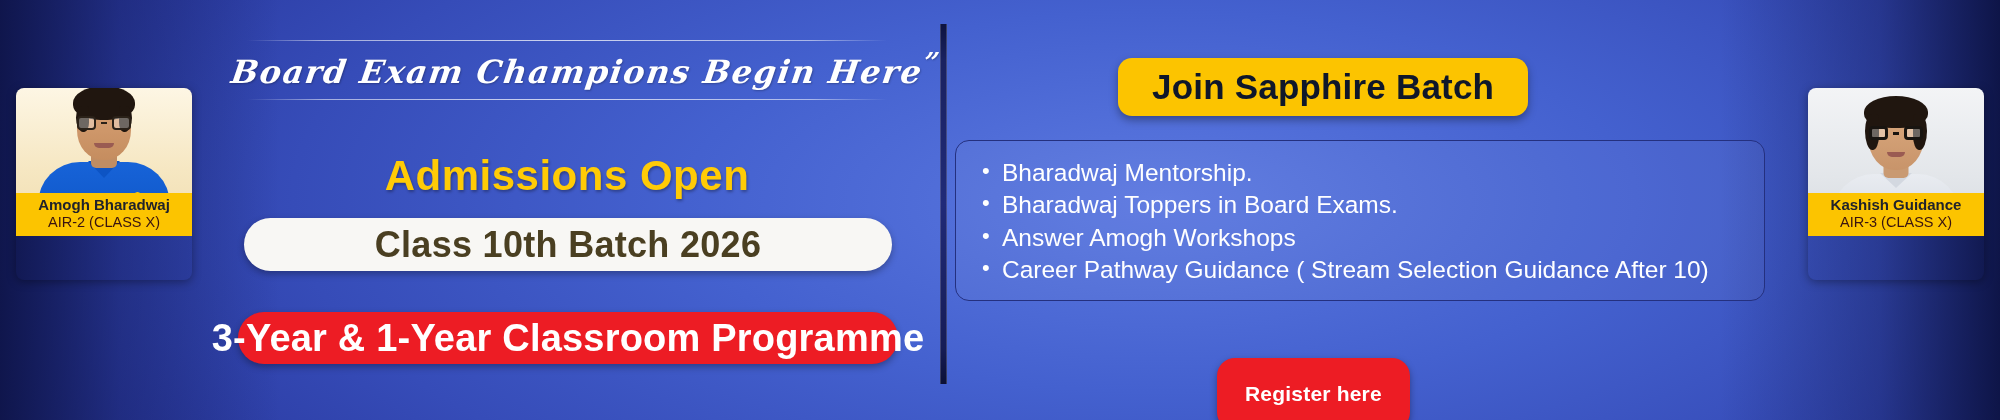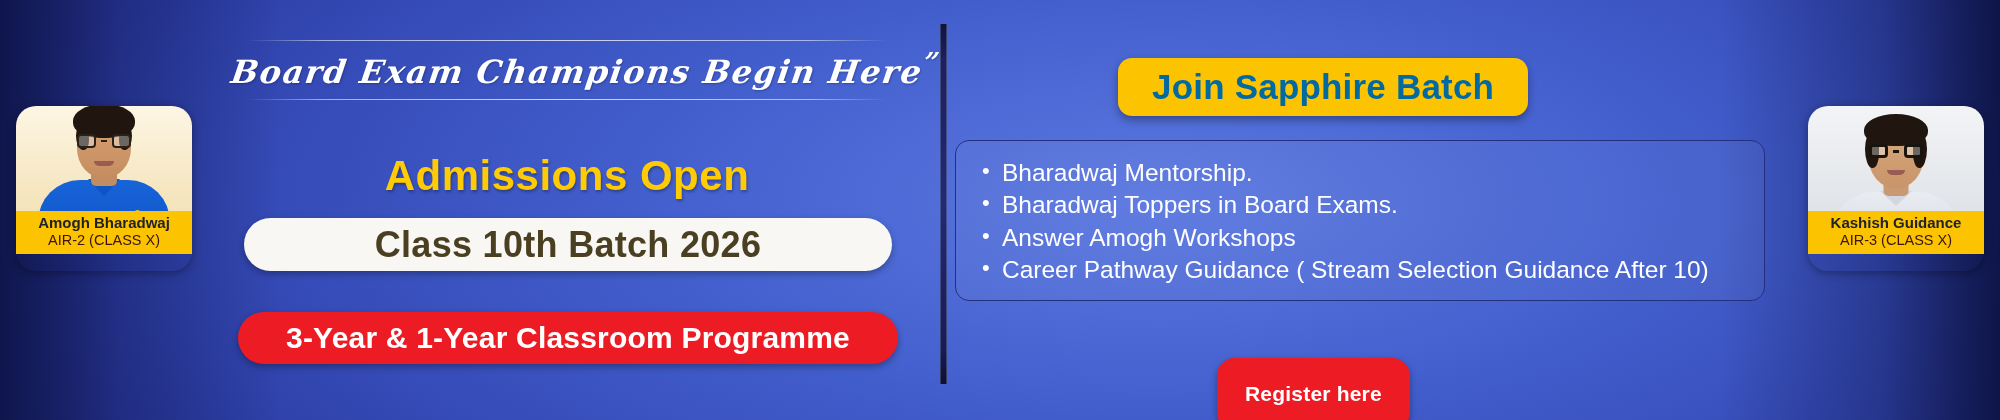--- a/index.html
+++ b/index.html
@@ -25,26 +25,25 @@
     position: absolute; inset: 0;
     background: linear-gradient(90deg, rgba(14,20,72,.95) 0%, rgba(20,28,92,.45) 6%, rgba(20,28,92,0) 14%,
                 rgba(20,28,92,0) 86%, rgba(20,28,92,.45) 94%, rgba(12,18,66,.95) 100%);
     pointer-events: none;
   }
 
   
   .student-card {
     position: absolute;
     top: 88px;
-    width: 176px; height: 165px;
-    border-radius: 20px;
+    width: 176px; height: 192px;
+    border-radius: 8px;
     overflow: hidden;
     box-shadow: 0 2px 10px rgba(0,0,0,.35);
     z-index: 5;
-    margin-top: 18px;
   }
   .student-card.left  { left: 16px; }
   .student-card.right { right: 16px; }
 
   .photo {
     position: relative;
     width: 100%; height: 148px;
     overflow: hidden;
   }
   .photo.warm { background: linear-gradient(180deg, #fdf6e4 0%, #f6e7c2 55%, #efdcae 100%); }
@@ -177,21 +176,21 @@
   .pill-red {
     position: absolute;
     left: 16px; top: 312px;
     width: 660px; height: 52px;
     background: #ed1c24;
     border-radius: 26px;
     display: flex; align-items: center; justify-content: center;
     box-shadow: 0 3px 7px rgba(0,0,0,.32);
   }
   .pill-red span {
-    font-size: 30px; font-weight: 700; color: #ffffff;
+    font-size: 38px; font-weight: 700; color: #ffffff;
     letter-spacing: .2px; white-space: nowrap;
   }
 
   
   .divider {
     position: absolute;
     left: 940px; top: 24px;
     width: 7px; height: 360px;
     background: linear-gradient(180deg, #0d1340 0%, #1a2160 10%, #202a78 50%, #161c56 90%, #0b1036 100%);
     border-left: 1px solid rgba(255,255,255,.18);
@@ -208,21 +207,21 @@
 
   .btn-sapphire {
     position: absolute;
     left: 163px; top: 58px;
     padding: 9px 34px;
     background: #fcc400;
     border-radius: 14px;
     box-shadow: 0 4px 9px rgba(0,0,0,.35);
   }
   .btn-sapphire span {
-    font-size: 35px; font-weight: 700; color: #0369a1;
+    font-size: 35px; font-weight: 700; color: #0f172a;
     letter-spacing: .2px; white-space: nowrap;
   }
 
   .feature-box {
     position: absolute;
     left: 0; top: 140px;
     width: 810px;
     padding: 16px 22px 14px 24px;
     border: 1.5px solid #24307f;
     border-radius: 14px;

